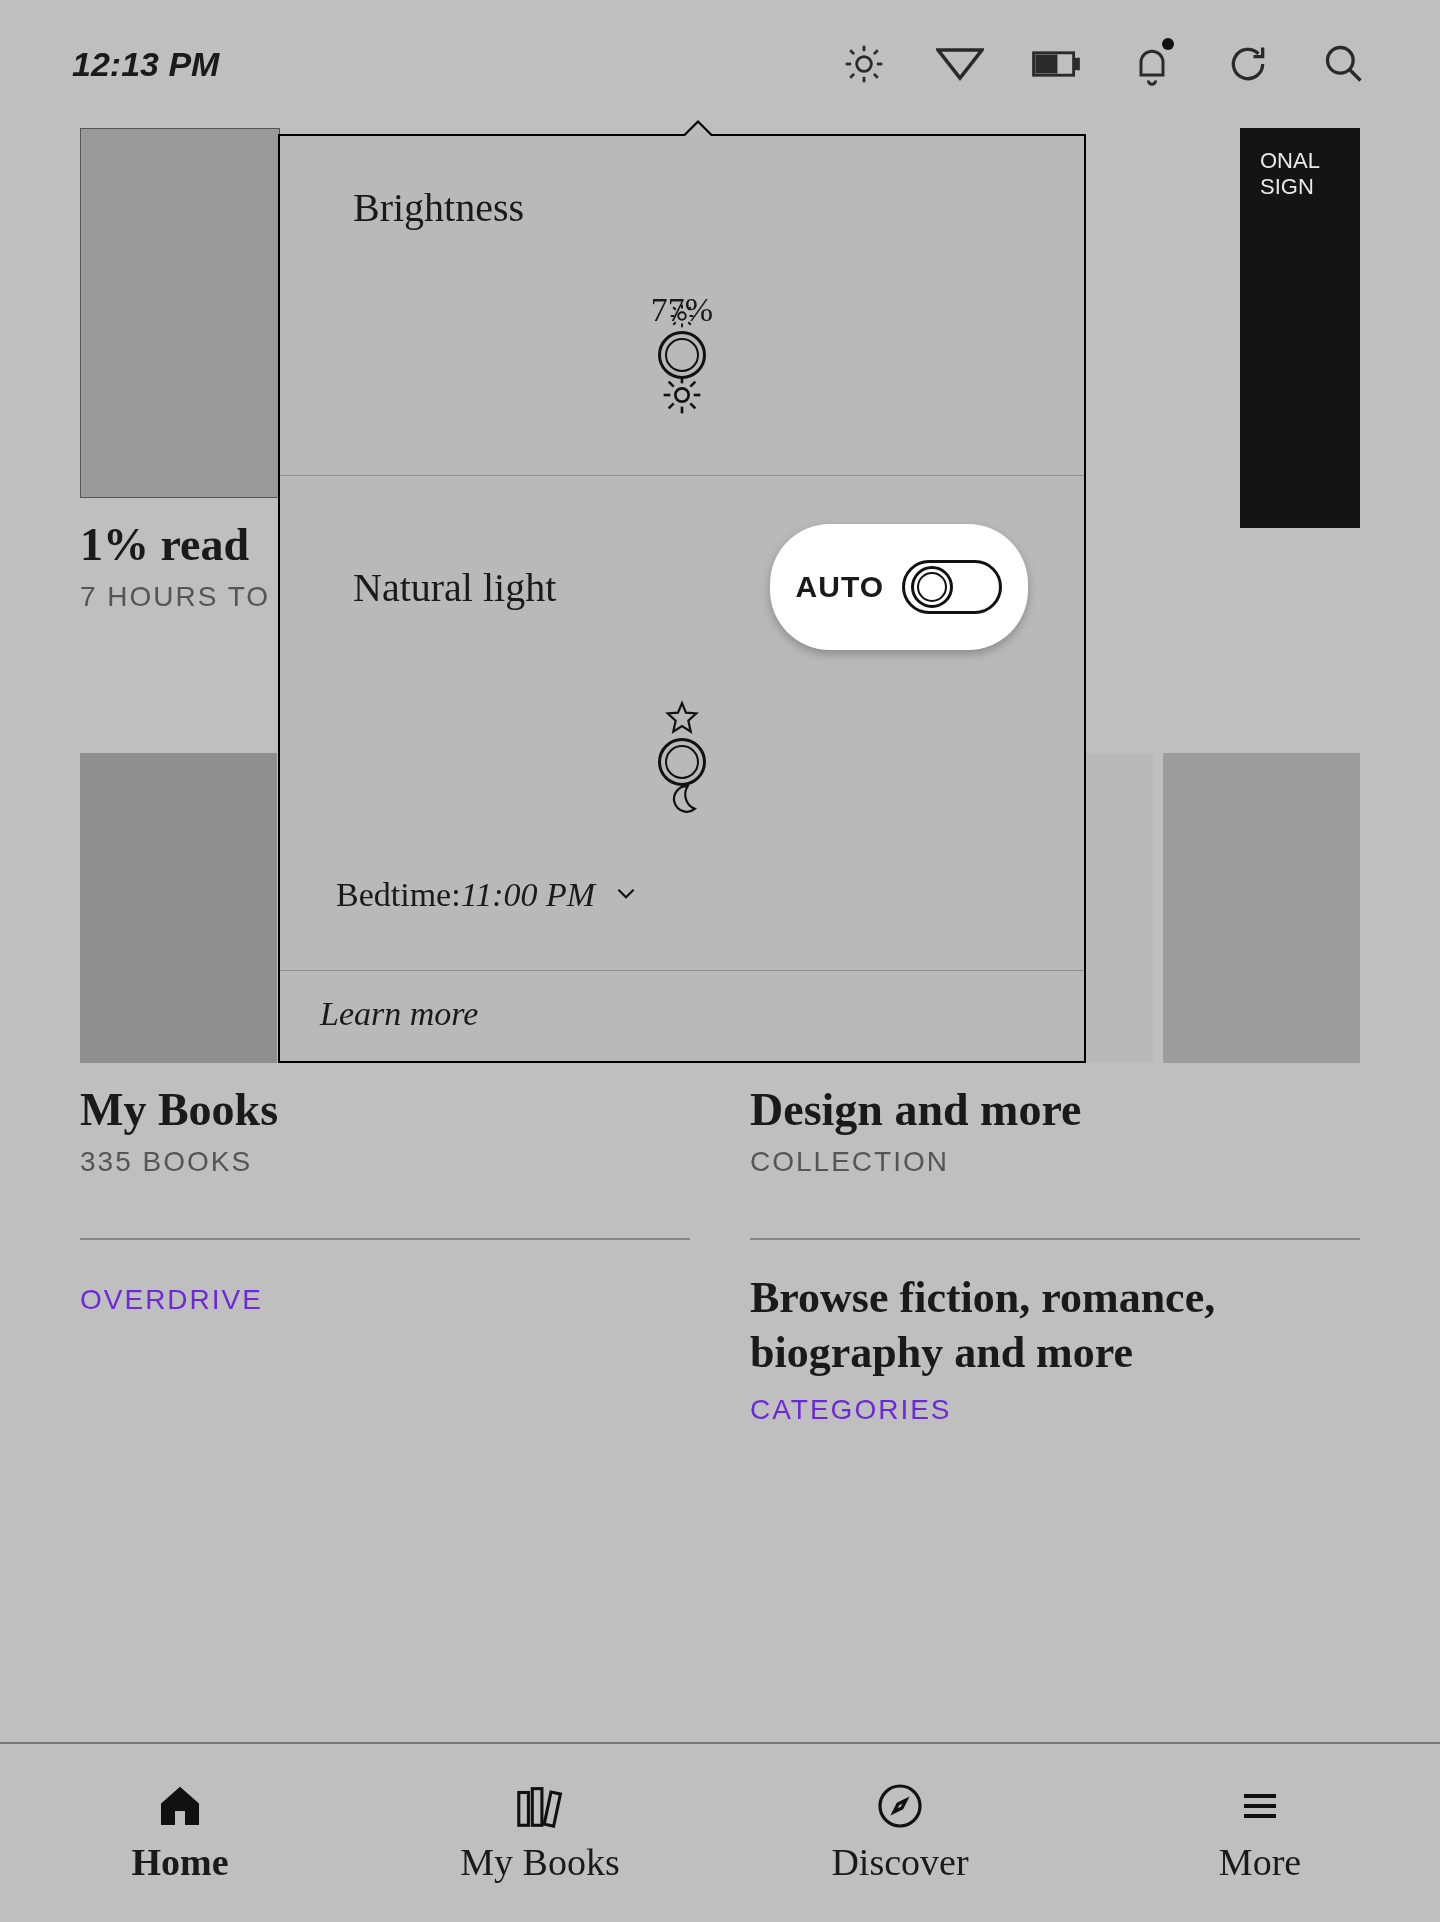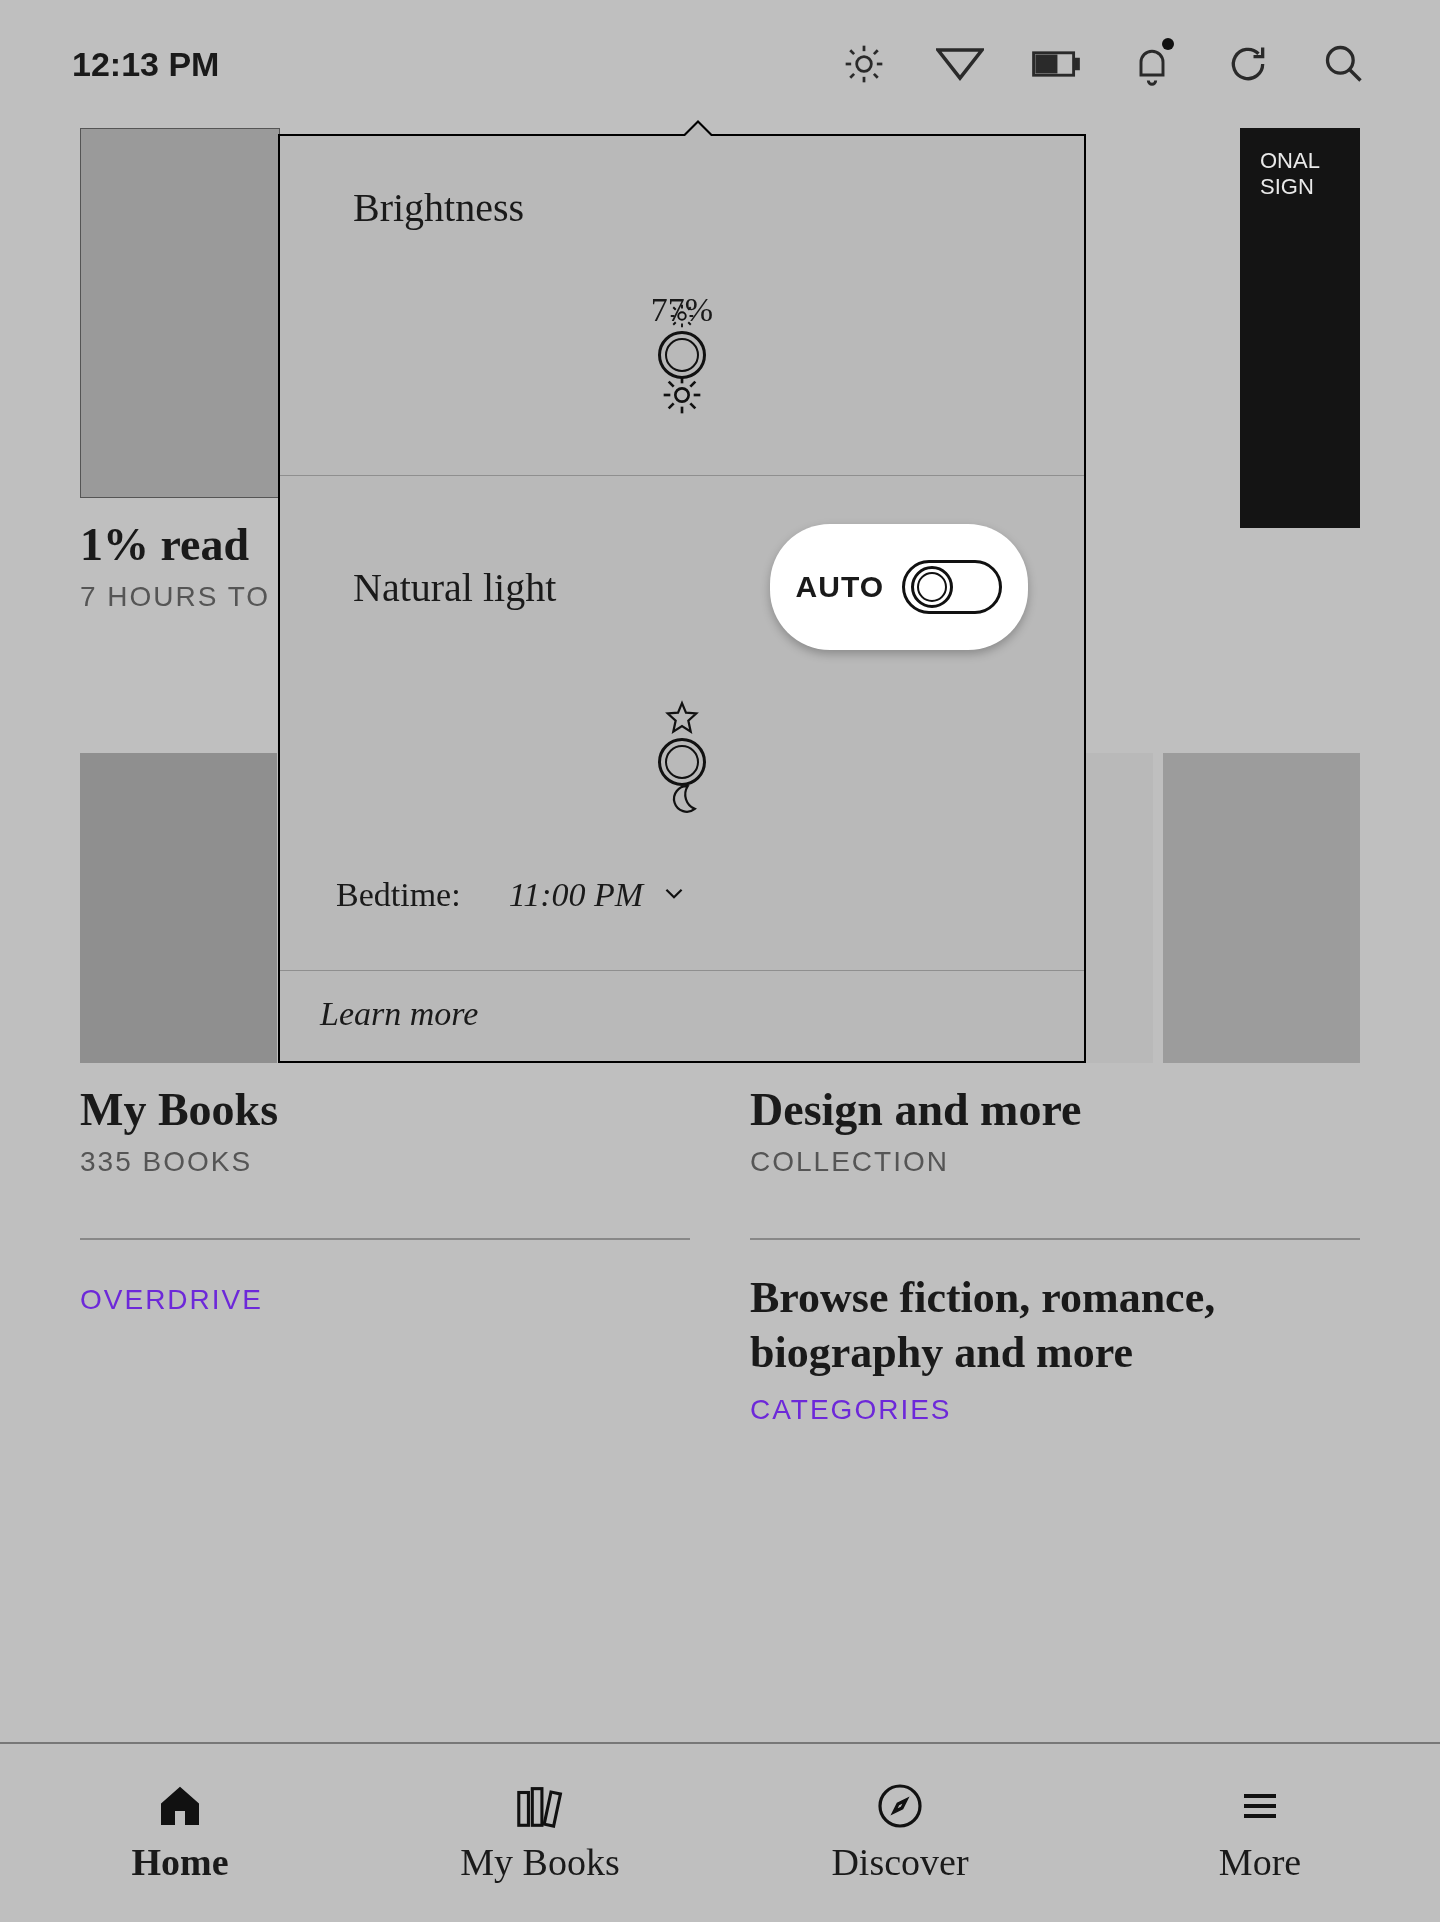--- a/index.html
+++ b/index.html
@@ -24,20 +24,21 @@
     height: 128px;
     display: flex;
     align-items: center;
     justify-content: space-between;
     padding: 0 72px;
   }
   .statusbar .time {
     font-family: "Segoe UI", Arial, sans-serif;
     font-weight: 600;
     font-size: 34px;
+    font-style: italic;
   }
   .status-icons { display: flex; align-items: center; gap: 48px; }
   .status-icons .icon { width: 48px; height: 48px; display:flex;align-items:center;justify-content:center;color:#333 }
   .status-icons svg { stroke: #2a2a2a; }
 
   
   .home { padding: 0 80px; }
   .section-title { font-family: Georgia, serif; font-size: 46px; font-weight: 600; margin-top: 20px; }
   .section-sub { font-family: "Segoe UI", Arial, sans-serif; font-size: 28px; letter-spacing: 2px; color:#555; margin-top:10px; }
   .two-col { display:flex; gap:60px; }
@@ -110,21 +111,21 @@
   .toggle .knob {
     position:absolute; top:50%; left:6px; transform:translateY(-50%);
     width:42px;height:42px;border-radius:50%;border:3px solid #111;
   }
   .toggle .knob::after{
     content:""; position:absolute;top:50%;left:50%;
     width:26px;height:26px;border-radius:50%;border:2px solid #111;
     transform:translate(-50%,-50%);
   }
 
-  .bedtime-row { display:flex; align-items:center; gap: 48px; margin-top: 56px; }
+  .bedtime-row { display:flex; align-items:center; margin-top: 56px; }
   .bedtime-label { font-family: Georgia, serif; font-size: 34px; }
   .bedtime-value { font-family: Georgia, serif; font-style: italic; font-size: 34px; display:flex;align-items:center;gap:18px;}
 
   .learn-more { padding: 24px 40px 28px 40px; font-family: Georgia, serif; font-style: italic; font-size: 34px; }
 
   
   .bottom-nav {
     position: absolute; bottom:0; left:0; right:0; height:180px;
     display:flex; border-top:2px solid #777; background:var(--bg);
   }

